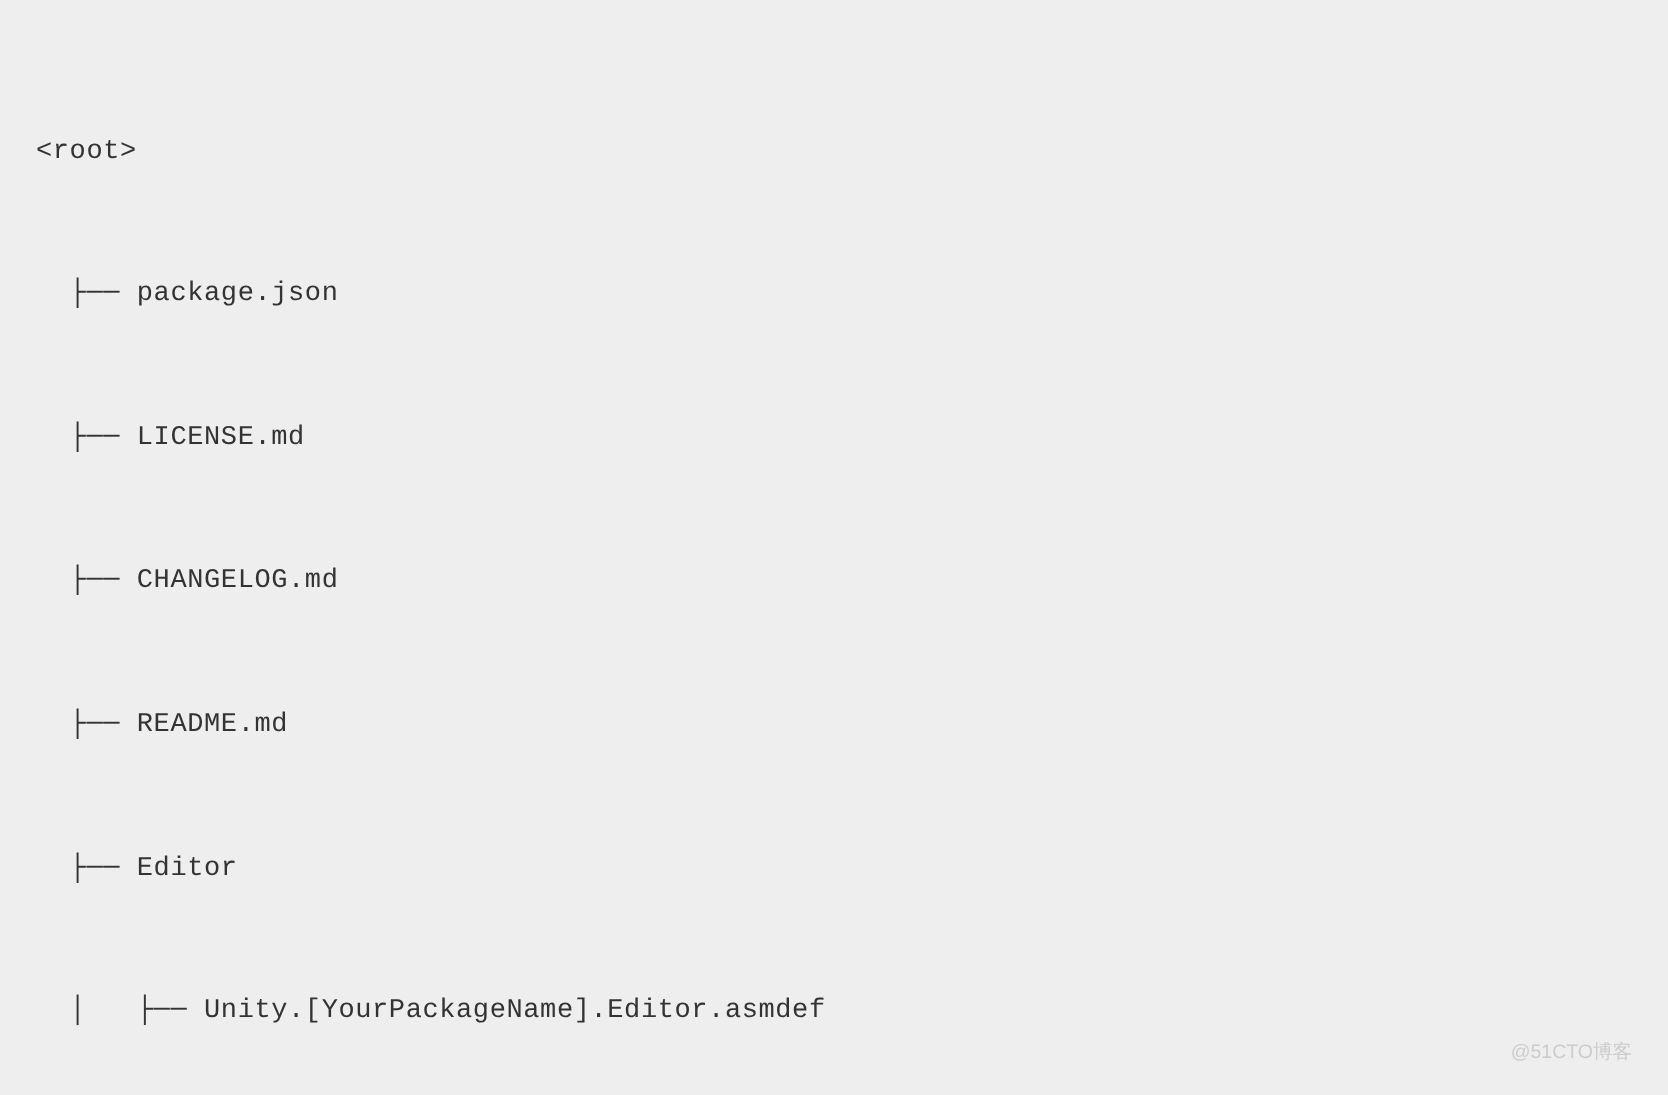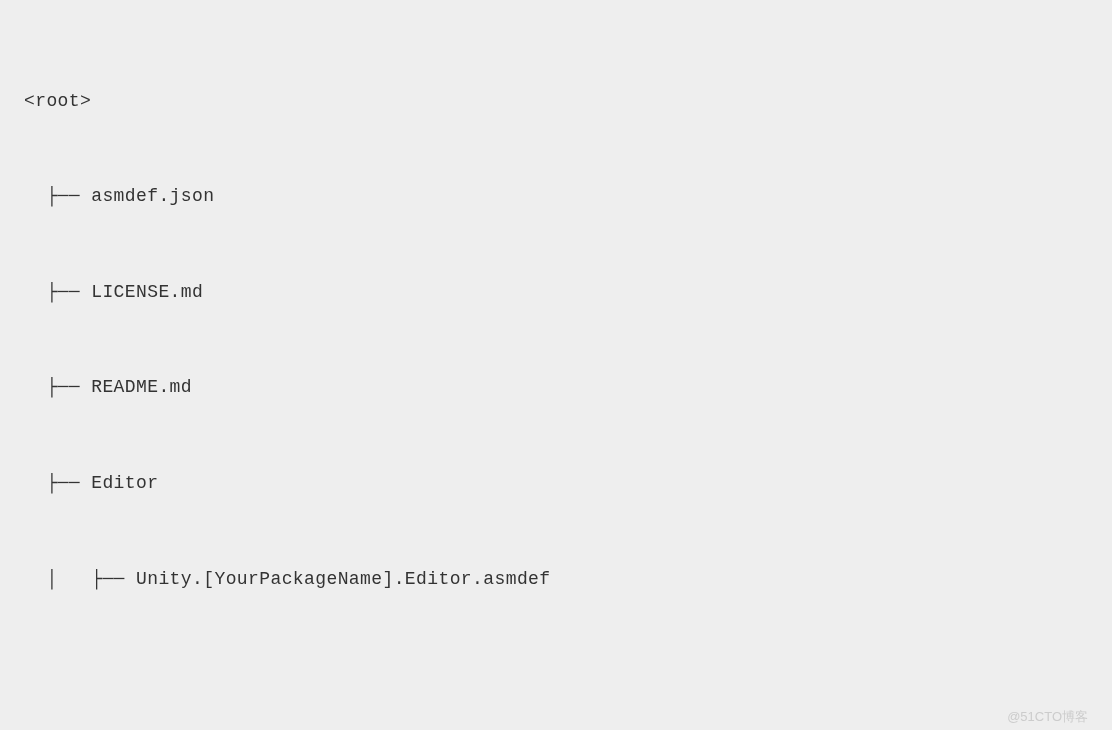--- a/index.html
+++ b/index.html
@@ -21,35 +21,36 @@
     }
     .tree-container {
       white-space: pre;
       letter-spacing: 0.4px;
     }
     .tree-line {
       display: block;
     }
     .watermark {
       position: absolute;
-      bottom: 2px;
+      bottom: 18px;
       right: 24px;
       color: #cccccc;
       font-family: Arial, sans-serif;
       font-size: 13px;
       letter-spacing: 0;
     }
   </style>
 </head>
 <body>
 
 <div class="tree-container">
   <span class="tree-line">&lt;root&gt;</span>
-  <span class="tree-line">  ├── asmdef.json</span>
+  <span class="tree-line">  ├── package.json</span>
   <span class="tree-line">  ├── LICENSE.md</span>
+  <span class="tree-line">  ├── CHANGELOG.md</span>
   <span class="tree-line">  ├── README.md</span>
   <span class="tree-line">  ├── Editor</span>
   <span class="tree-line">  │   ├── Unity.[YourPackageName].Editor.asmdef</span>
   
   
   
   
   
   
   

